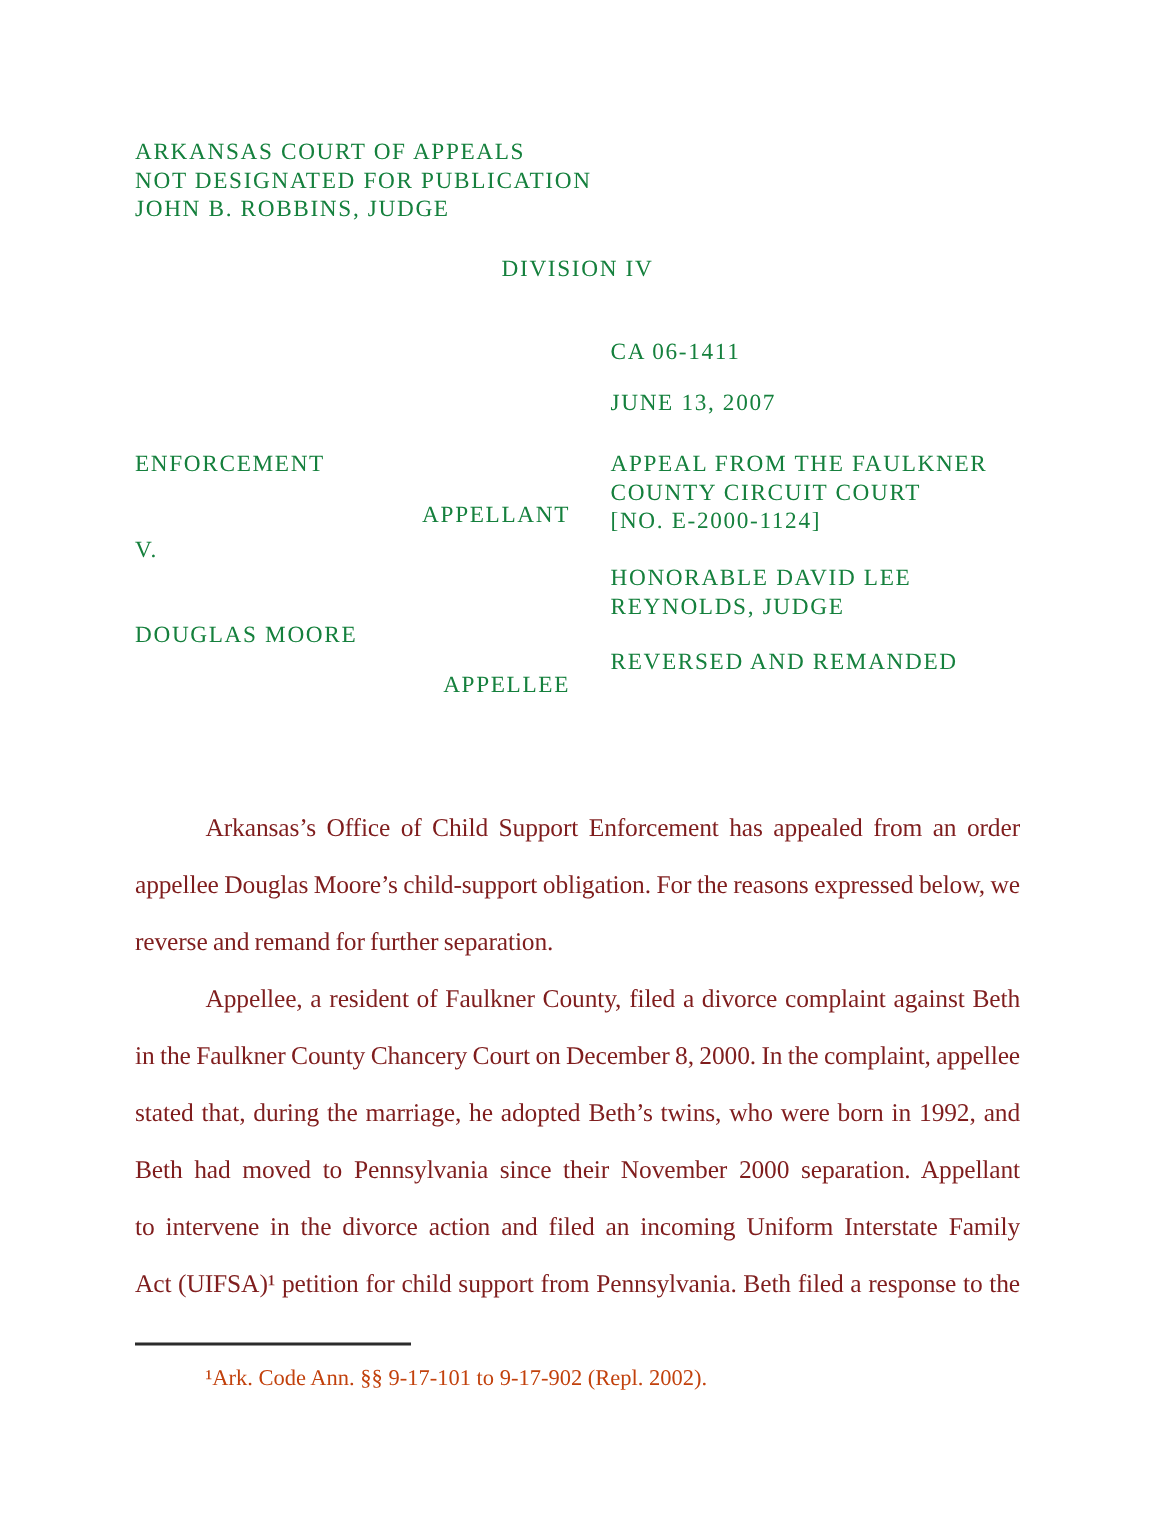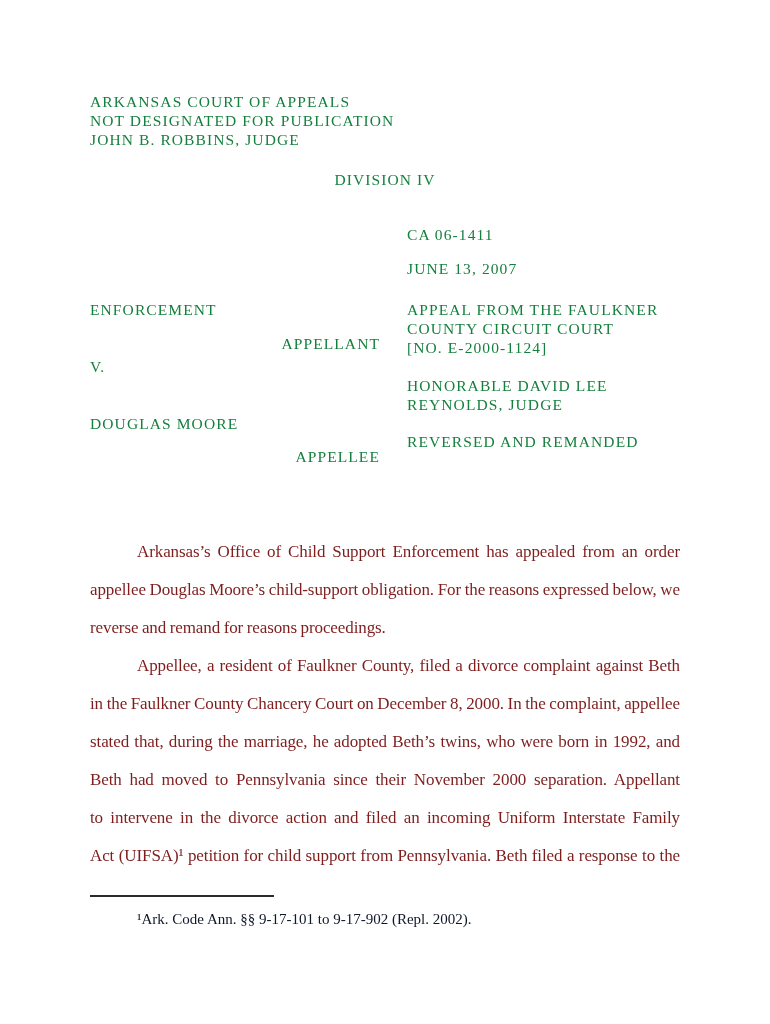--- a/index.html
+++ b/index.html
@@ -58,21 +58,21 @@
   }
   .footnote-text {
     position: absolute;
     left: 90px;
     top: 909px;
     width: 590px;
     padding-left: 47px;
     box-sizing: border-box;
     font-size: 15px;
     line-height: 20px;
-    color: #0f172a;
+    color: #c2410c;
   }
 </style>
 </head>
 <body>
 
 <div class="page">
 
   <div class="capline leftcol" style="top:92px">ARKANSAS COURT OF APPEALS</div>
   <div class="capline leftcol" style="top:111px">NOT DESIGNATED FOR PUBLICATION</div>
   <div class="capline division" style="top:170px">DIVISION IV</div>
@@ -93,21 +93,21 @@
   <div class="capline rightcol" style="top:376px">HONORABLE DAVID LEE</div>
   <div class="capline rightcol" style="top:395px">REYNOLDS, JUDGE</div>
 
   <div class="capline leftcol" style="top:414px">DOUGLAS MOORE</div>
   <div class="capline labelcol" style="top:432px">APPELLEE</div>
   <div class="capline rightcol" style="top:432px">REVERSED AND REMANDED</div>
 
   <div class="body-block">
     <div class="bl ind">Arkansas’s Office of Child Support Enforcement has appealed from an order abating</div>
     <div class="bl">appellee Douglas Moore’s child-support obligation. For the reasons expressed below, we</div>
-    <div class="bl last">reverse and remand for reasons proceedings.</div>
+    <div class="bl last">reverse and remand for further separation.</div>
     <div class="bl ind">Appellee, a resident of Faulkner County, filed a divorce complaint against Beth Moore</div>
     <div class="bl">in the Faulkner County Chancery Court on December 8, 2000. In the complaint, appellee</div>
     <div class="bl">stated that, during the marriage, he adopted Beth’s twins, who were born in 1992, and that</div>
     <div class="bl">Beth had moved to Pennsylvania since their November 2000 separation. Appellant moved</div>
     <div class="bl">to intervene in the divorce action and filed an incoming Uniform Interstate Family Support</div>
     <div class="bl">Act (UIFSA)¹ petition for child support from Pennsylvania. Beth filed a response to the</div>
   </div>
 
   <div class="footnote-rule"></div>
   <div class="footnote-text">¹Ark. Code Ann. §§ 9-17-101 to 9-17-902 (Repl. 2002).</div>

